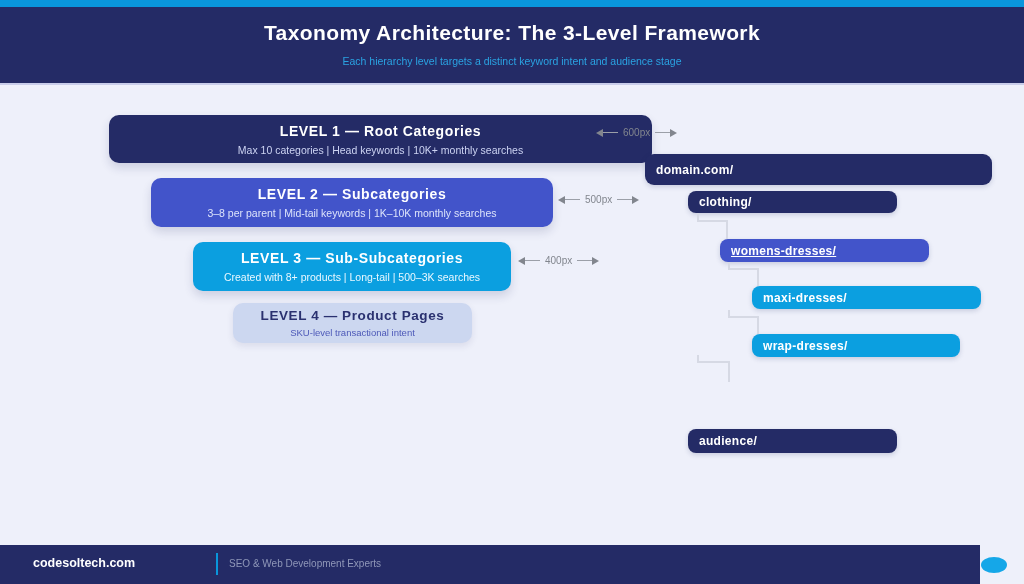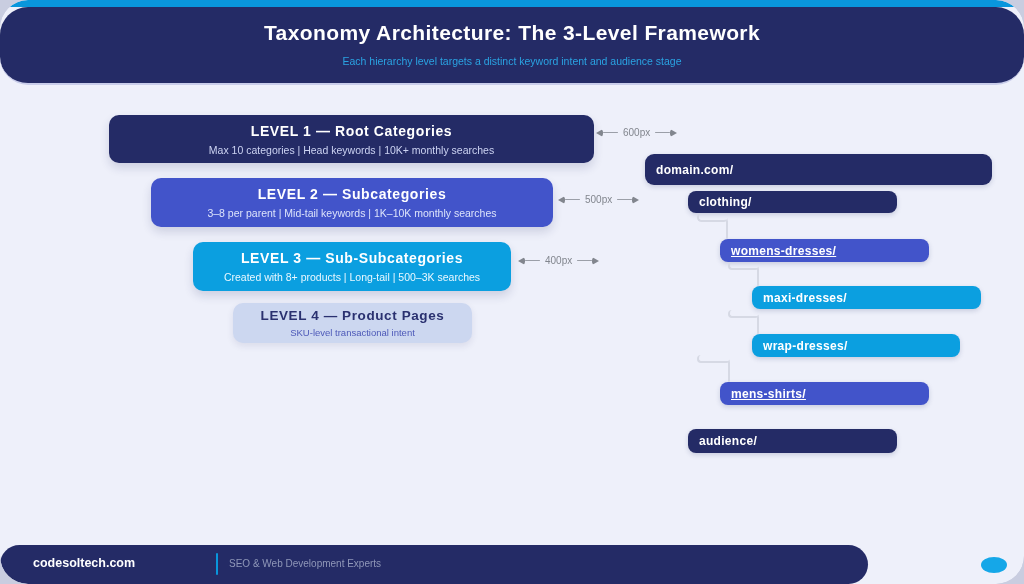--- a/index.html
+++ b/index.html
@@ -1,15 +1,15 @@
 <!DOCTYPE html>
 <html><head>
 <meta charset="utf-8">
 <style>
-  * { margin:0; padding:0; box-sizing:border-box;border-radius:28px; }
+  * { margin:0; padding:0; box-sizing:border-box; }
   html,body { background:#c9cde0; }
   .canvas {
     position:relative; width:1024px; height:584px; overflow:hidden;
     background:#eef0fa;
     font-family:"Liberation Sans","DejaVu Sans",sans-serif;
   }
 
   
   .top-strip { position:absolute; left:0; top:0; width:1024px; height:7px; background:#0996dc; }
   .header {
@@ -20,21 +20,21 @@
   .header-title { margin-top:14px; color:#ffffff; font-size:21px; font-weight:bold; letter-spacing:.4px; }
   .header-subtitle { margin-top:10px; color:#2aa3e2; font-size:10.5px; }
 
   
   .lvl {
     position:absolute; display:flex; flex-direction:column; align-items:center; justify-content:center;
     border-radius:10px; box-shadow:0 5px 10px rgba(36,43,102,.16); text-align:center;
   }
   .lvl-title { font-size:14px; font-weight:bold; letter-spacing:.6px; }
   .lvl-details { margin-top:5px; font-size:10.5px; }
-  .lvl1 { left:109px; top:115px; width:485px; height:48px; background:#242b66; }
+  .lvl1 { left:109px; top:115px; width:543px; height:48px; background:#242b66; }
   .lvl1 .lvl-title { color:#ffffff; }
   .lvl1 .lvl-details { color:#ccd3f2; }
   .lvl2 { left:151px; top:178px; width:402px; height:49px; background:#4254ca; }
   .lvl2 .lvl-title { color:#ffffff; }
   .lvl2 .lvl-details { color:#dce3fb; }
   .lvl3 { left:193px; top:242px; width:318px; height:49px; background:#0b9fe0; }
   .lvl3 .lvl-title { color:#ffffff; }
   .lvl3 .lvl-details { color:#e9f8ff; }
   .lvl4 { left:233px; top:303px; width:239px; height:40px; background:#ccd7f0; box-shadow:0 3px 7px rgba(36,43,102,.10); }
   .lvl4 .lvl-title { color:#2a3170; font-size:13.5px; }
@@ -68,21 +68,21 @@
   .u4 { left:752px; top:334px; width:208px; height:23px; }
   .u5 { left:720px; top:382px; width:209px; height:23px; }
   .u6 { left:688px; top:429px; width:209px; height:24px; }
 
   
   .conn { position:absolute; border-color:#d6d9e4; }
   .conn-elbow { border-left:2px solid #d6d9e4; border-bottom:2px solid #d6d9e4; }
   .conn-drop { border-left:2px solid #d6d9e4; }
 
   
-  .footer { position:absolute; left:0; top:545px; width:868px; height:39px; background:#242b66; }
+  .footer { position:absolute; left:0; top:545px; width:980px; height:39px; background:#242b66; }
   .footer-brand { position:absolute; left:33px; top:11px; color:#ffffff; font-size:12.5px; font-weight:bold; }
   .footer-divider { position:absolute; left:216px; top:8px; width:2px; height:22px; background:#0996dc; }
   .footer-tagline { position:absolute; left:229px; top:13px; color:#8f97b8; font-size:10px; }
   .footer-dot { position:absolute; left:981px; top:557px; width:26px; height:16px; border-radius:50%; background:#15a7e8; }
 </style>
 </head>
 <body>
 
 <div class="canvas">
 
@@ -130,21 +130,20 @@
     <span class="line"></span>
     <span class="tri tri-r"></span>
   </div>
 
 
   <div class="chip chip-navy u0">domain.com/</div>
   <div class="chip chip-navy u1">clothing/</div>
   <div class="chip chip-blue u2">womens-dresses/</div>
   <div class="chip chip-cyan u3">maxi-dresses/</div>
   <div class="chip chip-cyan u4">wrap-dresses/</div>
-  <div class="chip chip-blue u5">mens-shirts/</div>
   <div class="chip chip-navy u6">audience/</div>
 
   <div class="conn conn-elbow" style="left:697px; top:213px; width:31px; height:9px;"></div>
   <div class="conn conn-drop" style="left:726px; top:220px; width:2px;  height:19px;"></div>
   <div class="conn conn-elbow" style="left:728px; top:262px; width:31px; height:8px;"></div>
   <div class="conn conn-drop" style="left:757px; top:268px; width:2px;  height:18px;"></div>
   <div class="conn conn-elbow" style="left:728px; top:310px; width:31px; height:8px;"></div>
   <div class="conn conn-drop" style="left:757px; top:316px; width:2px;  height:18px;"></div>
   <div class="conn conn-elbow" style="left:697px; top:355px; width:33px; height:8px;"></div>
   <div class="conn conn-drop" style="left:728px; top:361px; width:2px;  height:21px;"></div>

